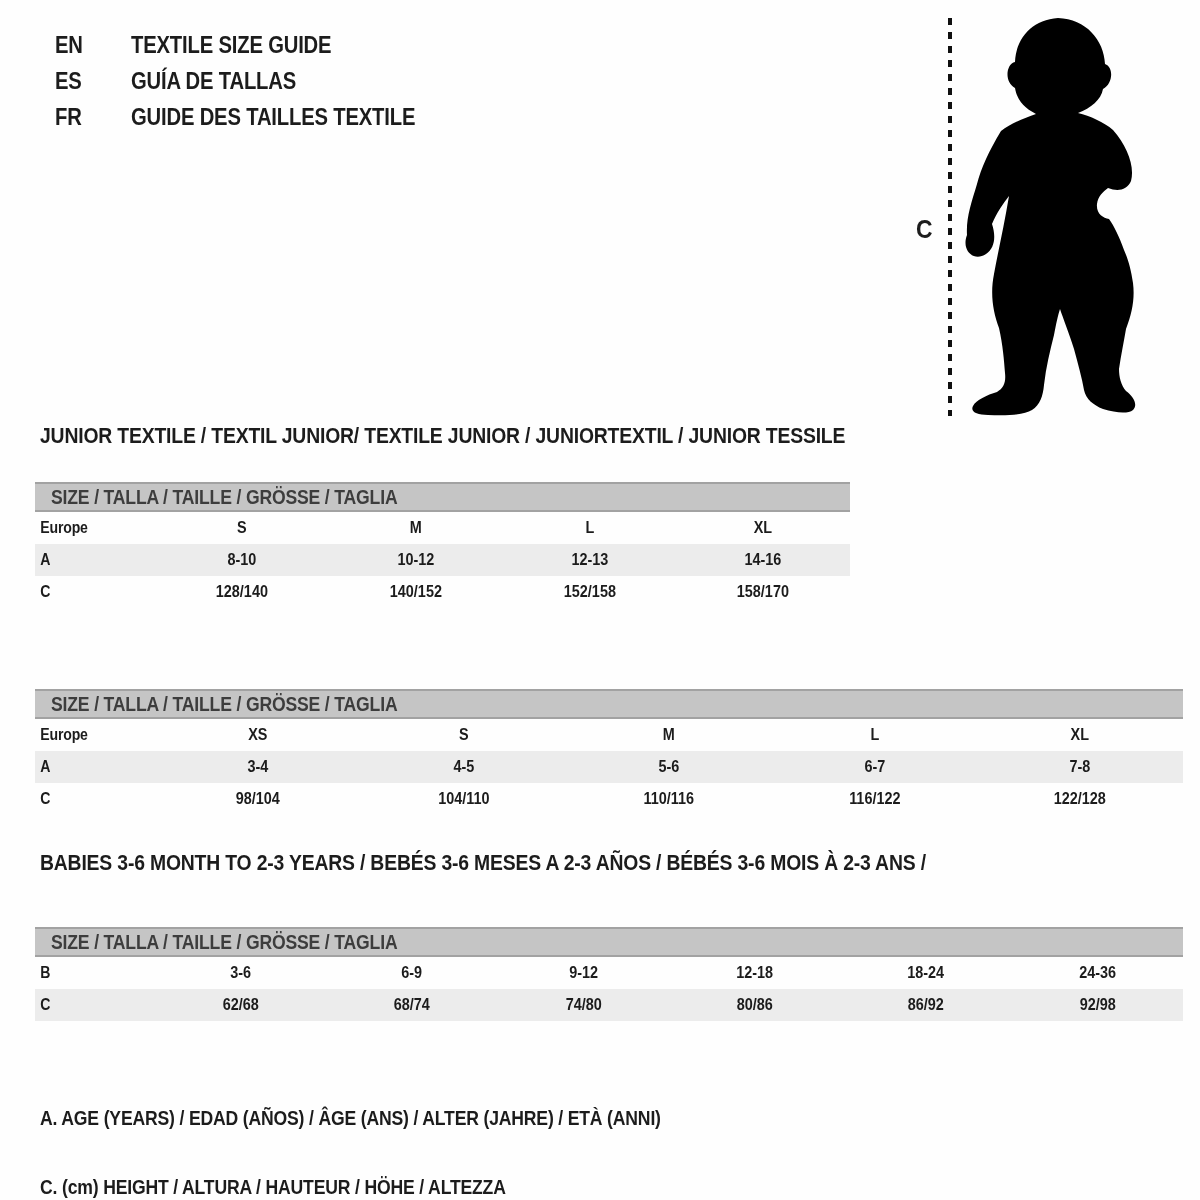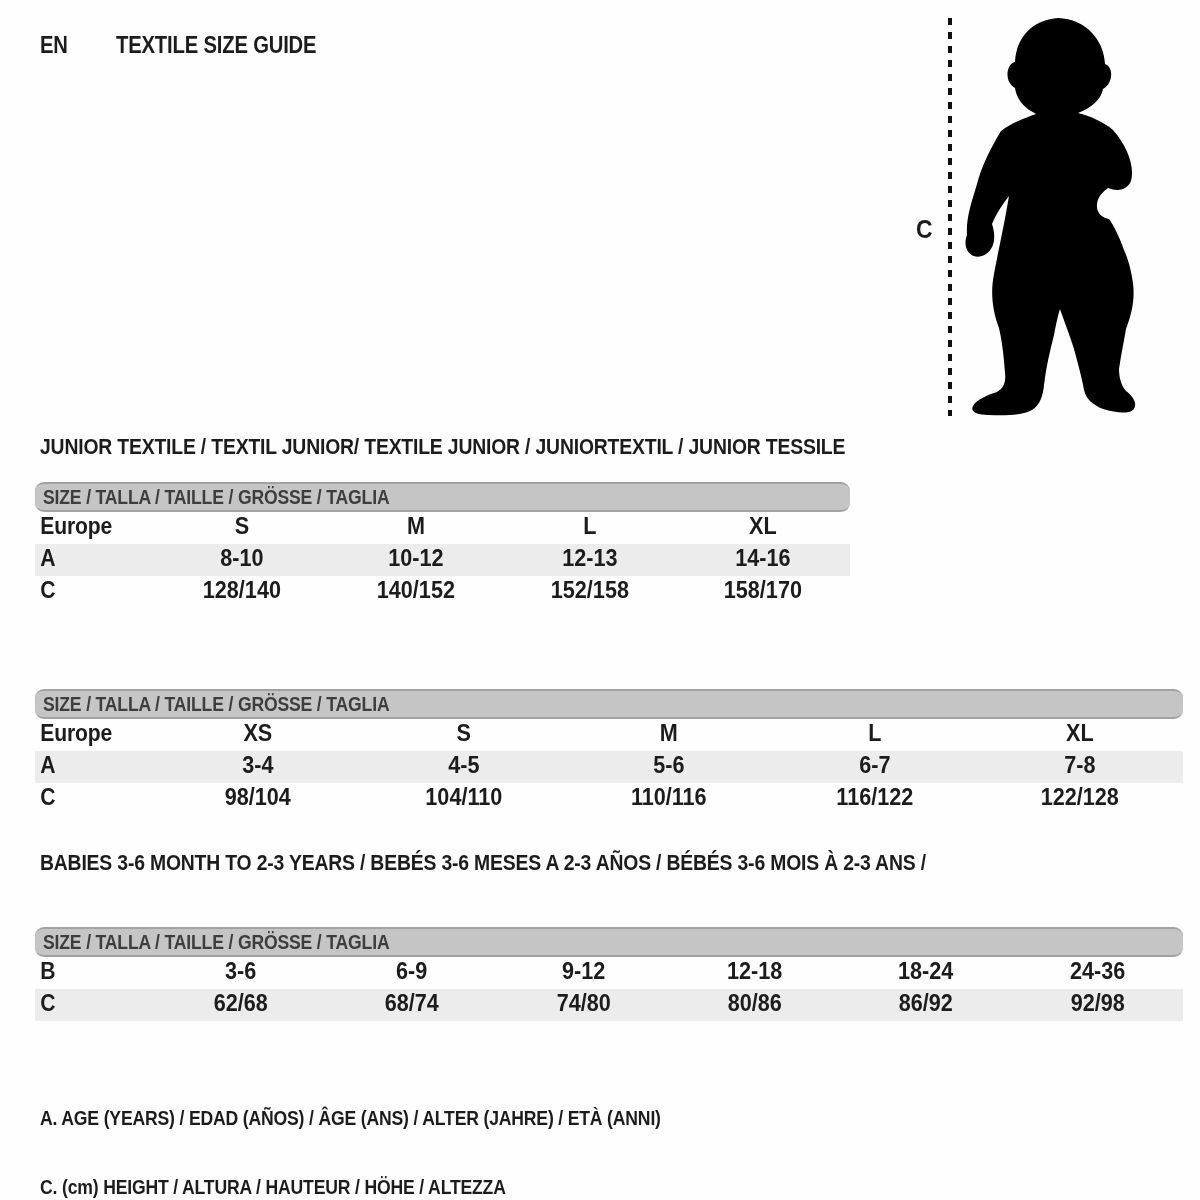--- a/index.html
+++ b/index.html
@@ -15,21 +15,21 @@
   }
   .cond {
     display: inline-block;
     transform: scaleX(0.88);
     transform-origin: 0 50%;
     white-space: nowrap;
     letter-spacing: -0.2px;
   }
 
   
-  .lang-block { position: absolute; left: 40px; top: 27px; }
+  .lang-block { position: absolute; left: 55px; top: 27px; }
   .lang-row { display: flex; align-items: center; height: 36px; font-size: 23px; }
   .lang-code { width: 76px; flex: 0 0 76px; }
   .lang-label { flex: 1; }
 
   
   .dash-line {
     position: absolute; left: 948px; top: 18px; width: 4px; height: 398px;
     background: repeating-linear-gradient(to bottom, #101010 0 7px, transparent 7px 14px);
   }
   .c-label { position: absolute; left: 916px; top: 214px; font-size: 26px; }
@@ -42,24 +42,24 @@
   
   .table { position: absolute; left: 35px; }
   .t-junior   { top: 482px; width: 815px; }
   .t-children { top: 689px; width: 1148px; }
   .t-babies   { top: 927px; width: 1148px; }
   .size-bar {
     height: 30px; box-sizing: border-box;
     background: var(--bar-bg, #c5c5c5);
     border-top: 2px solid var(--bar-border, #a2a2a2);
     border-bottom: 2px solid var(--bar-border, #a2a2a2);
-    display: flex; align-items: center; padding-left: 8px;
-    font-size: 20px; color: #3d3d3d; border-radius: 9px;
-  }
-  .trow { display: flex; height: 32px; font-size: 24px; }
+    display: flex; align-items: center; padding-left: 16px;
+    font-size: 20px; color: #3d3d3d;
+  }
+  .trow { display: flex; align-items: center; height: 32px; font-size: 16px; }
   .trow.shaded { background: var(--shade-bg, #ececec); }
   .rlabel { width: 120px; flex: 0 0 120px; padding-left: 6px; box-sizing: border-box; }
   .cells { display: contents; }
   .cell { flex: 1 1 0; text-align: center; transform: scaleX(0.9); white-space: nowrap; }
 
   
   .legend { position: absolute; left: 40px; top: 1066px; }
   .legend-line { height: 33px; display: flex; align-items: center; font-size: 20px; margin-top: 36px; }
 </style>
 </head>
@@ -67,21 +67,29 @@
 
 <div id="canvas" style="--page-bg: #fefefe; --text: #1c1c1c; --bar-bg: #c5c5c5; --bar-border: #a2a2a2; --shade-bg: #ececec;">
 
   <div class="lang-block">
 
       <div class="lang-row">
         <span class="lang-code cond">EN</span>
         <span class="lang-label cond">TEXTILE SIZE GUIDE</span>
       </div>
 
-
+      <div class="lang-row">
+        <span class="lang-code cond">ES</span>
+        <span class="lang-label cond">GUÍA DE TALLAS</span>
+      </div>
+
+      <div class="lang-row">
+        <span class="lang-code cond">FR</span>
+        <span class="lang-label cond">GUIDE DES TAILLES TEXTILE</span>
+      </div>
 
 
     </div>
 
   <div class="dash-line"></div>
   <div class="c-label"><span class="cond">C</span></div>
   <svg class="silhouette" width="186" height="408" viewBox="0 0 186 408" aria-hidden="true">
     <path fill="#000000" d="
       M 100 6
       C 74 8, 58 26, 57 50
@@ -117,21 +125,21 @@
       C 140 184, 145 180, 150 176
       C 160 180, 169 178, 173 169
       C 177 154, 169 134, 155 118
       C 146 110, 132 104, 120 101
       C 133 96, 143 88, 145 77
       C 155 72, 156 55, 147 52
       C 146 28, 128 7, 100 6
       Z"></path>
   </svg>
 
-  <div class="section-title" style="top:435px">
+  <div class="section-title" style="top:424px">
     <span class="cond">JUNIOR TEXTILE / TEXTIL JUNIOR/ TEXTILE JUNIOR / JUNIORTEXTIL / JUNIOR TESSILE</span>
   </div>
   <div class="table t-junior">
     <div class="size-bar">
       <span class="cond">SIZE / TALLA / TAILLE / GRÖSSE / TAGLIA</span>
     </div>
     <div>
 
         <div class="trow">
           <span class="rlabel cond">Europe</span>

